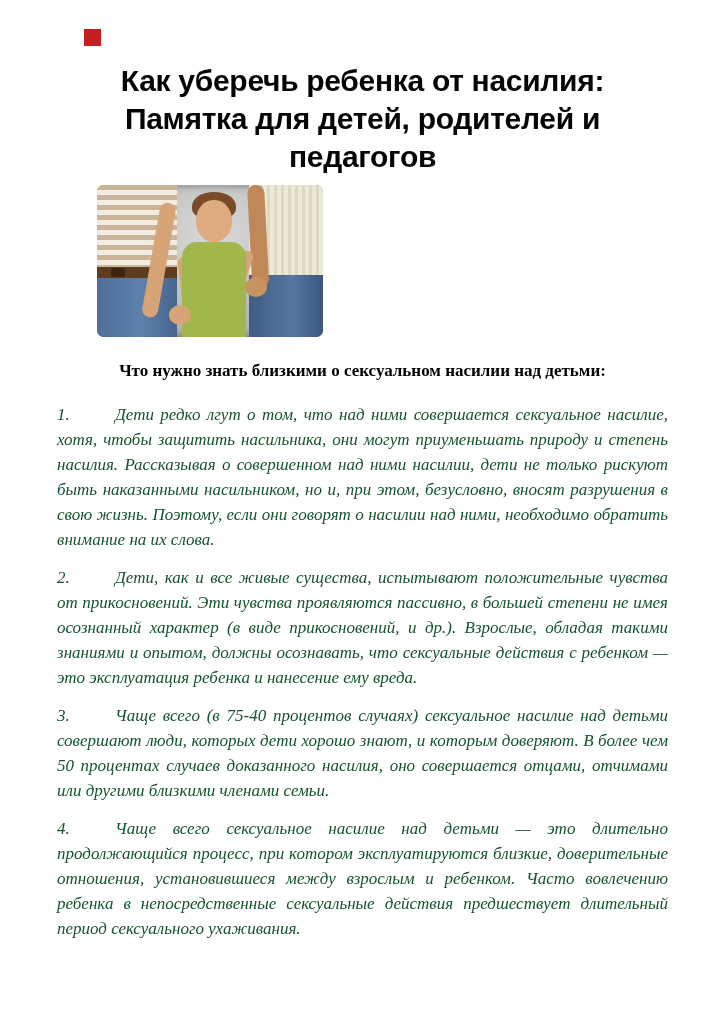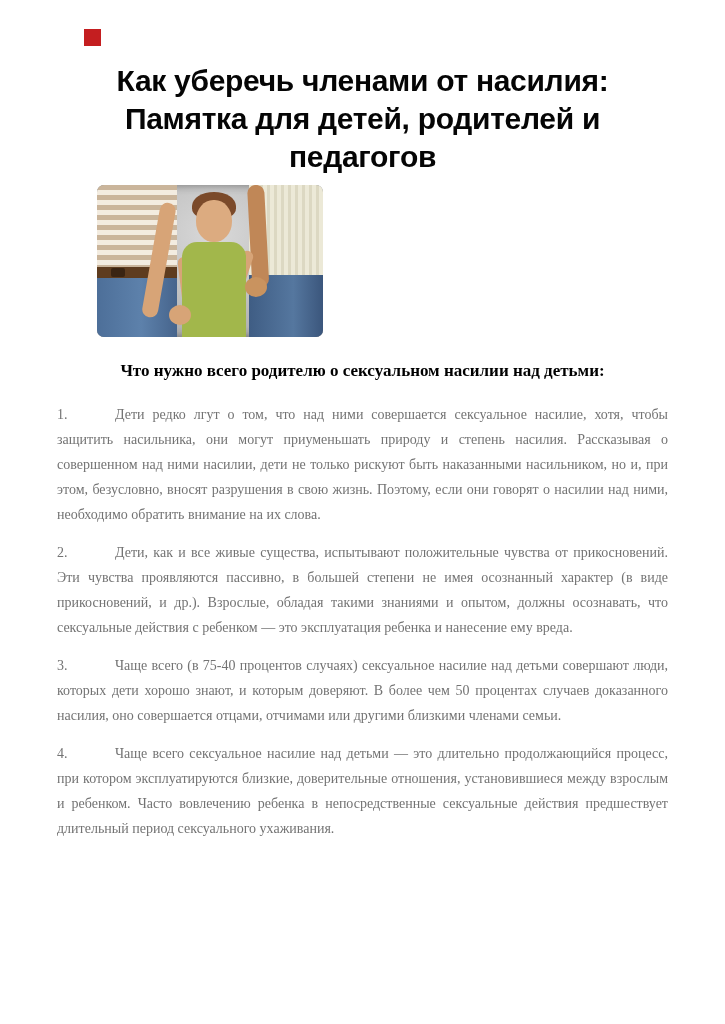--- a/index.html
+++ b/index.html
@@ -112,35 +112,36 @@
     margin-top: 23px;
     text-align: center;
     font-weight: 700;
     font-size: 17px;
     line-height: 22px;
     color: #000;
   }
   .paragraphs { margin-top: 20px; }
   .paragraphs p {
     text-align: justify;
-    font-size: 14px;
+    font-size: 17px;
     line-height: 25px;
-    color: #737373;
+    color: #14532d;
     margin-bottom: 13px;
+    font-style: italic;
   }
   .pnum { display: inline-block; width: 58px; }
 </style>
 </head>
 <body>
 
 <div class="page">
 
   <div class="red-marker"></div>
 
-  <h1 class="doc-title">Как уберечь членами от насилия:
+  <h1 class="doc-title">Как уберечь ребенка от насилия:
 Памятка для детей, родителей и
 педагогов</h1>
 
   <div class="photo">
     <div class="mother-shirt"></div>
     <div class="mother-belt"></div>
     <div class="mother-buckle"></div>
     <div class="mother-jeans"></div>
     <div class="father-shirt"></div>
     <div class="father-jeans"></div>
@@ -149,21 +150,21 @@
     <div class="boy-left-arm"></div>
     <div class="boy-right-arm"></div>
     <div class="boy-shirt"></div>
     <div class="boy-hair"></div>
     <div class="boy-face"></div>
     <div class="hands-left"></div>
     <div class="hands-right"></div>
   </div>
 
   <div class="content">
-    <div class="subheading">Что нужно всего родителю о сексуальном насилии над детьми:</div>
+    <div class="subheading">Что нужно знать близкими о сексуальном насилии над детьми:</div>
 
     <div class="paragraphs">
       <p><span class="pnum">1.</span><span>Дети редко лгут о том, что над ними совершается сексуальное насилие, хотя, чтобы защитить насильника, они могут приуменьшать природу и степень насилия. Рассказывая о совершенном над ними насилии, дети не только рискуют быть наказанными насильником, но и, при этом, безусловно, вносят разрушения в свою жизнь. Поэтому, если они говорят о насилии над ними, необходимо обратить внимание на их слова.</span></p>
       <p><span class="pnum">2.</span><span>Дети, как и все живые существа, испытывают положительные чувства от прикосновений. Эти чувства проявляются пассивно, в большей степени не имея осознанный характер (в виде прикосновений, и др.). Взрослые, обладая такими знаниями и опытом, должны осознавать, что сексуальные действия с ребенком — это эксплуатация ребенка и нанесение ему вреда.</span></p>
       <p><span class="pnum">3.</span><span>Чаще всего (в 75-40 процентов случаях) сексуальное насилие над детьми совершают люди, которых дети хорошо знают, и которым доверяют. В более чем 50 процентах случаев доказанного насилия, оно совершается отцами, отчимами или другими близкими членами семьи.</span></p>
       <p><span class="pnum">4.</span><span>Чаще всего сексуальное насилие над детьми — это длительно продолжающийся процесс, при котором эксплуатируются близкие, доверительные отношения, установившиеся между взрослым и ребенком. Часто вовлечению ребенка в непосредственные сексуальные действия предшествует длительный период сексуального ухаживания.</span></p>
     </div>
   </div>
 
 </div>

